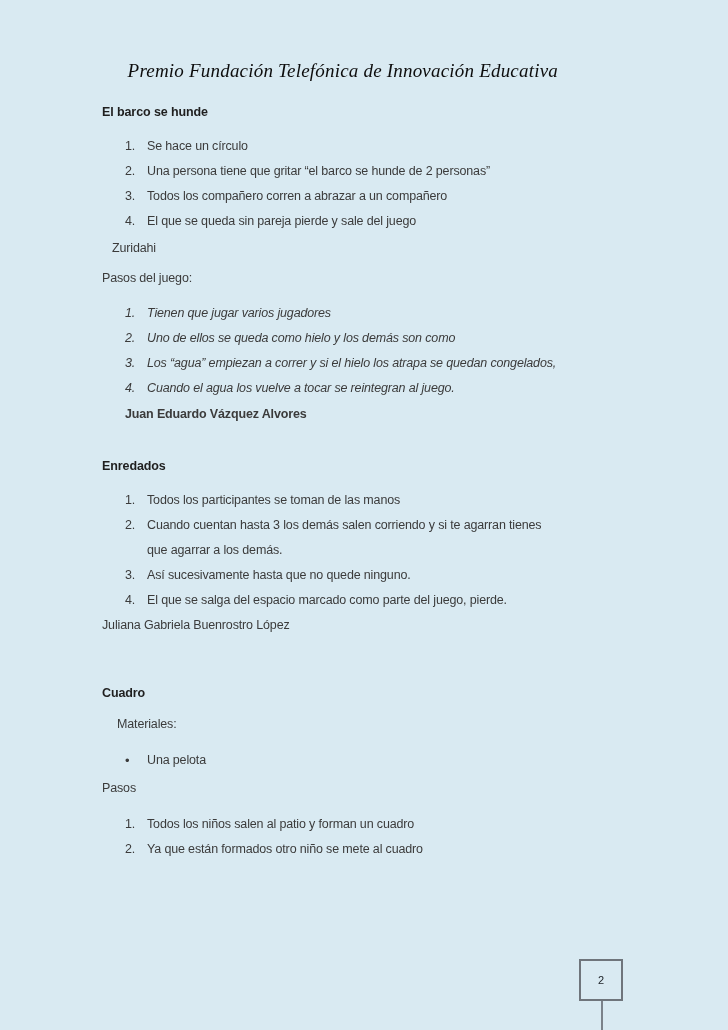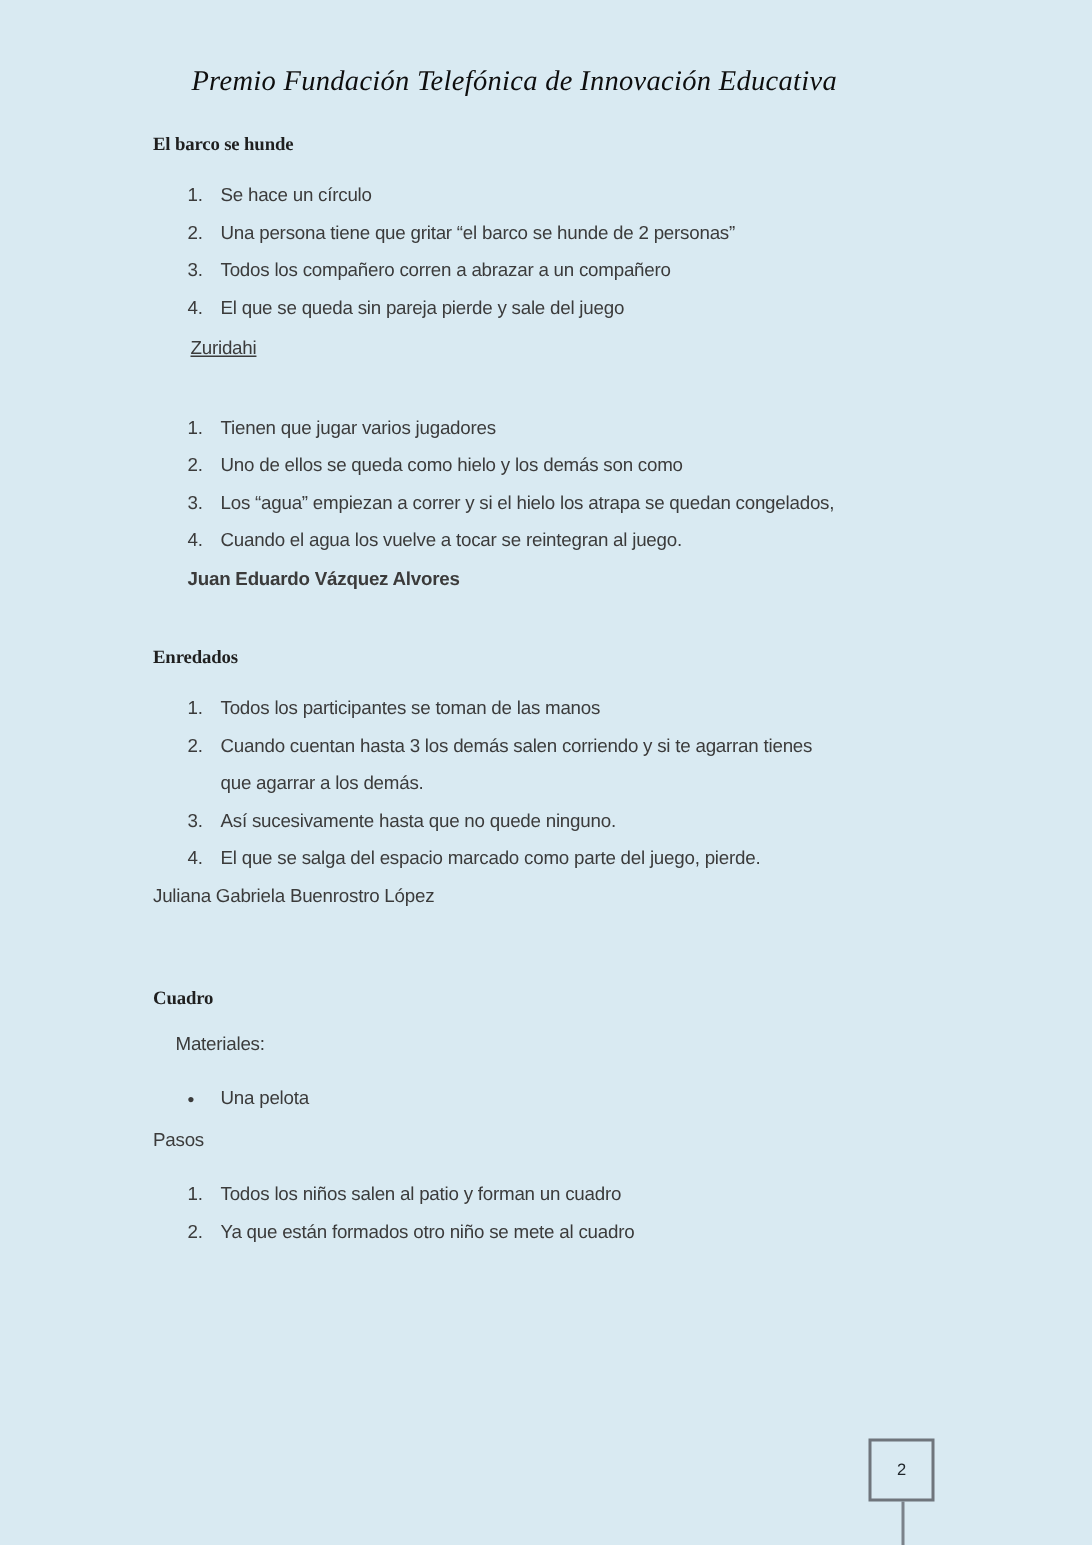--- a/index.html
+++ b/index.html
@@ -7,41 +7,40 @@
     width: 728px; height: 1030px;
     background: #d9eaf2;
     font-family: "Liberation Sans", sans-serif;
     color: #3b3b3b;
     overflow: hidden;
   }
   .page {
     position: relative;
     width: 660px; height: 1030px;
     box-sizing: border-box;
-    padding: 0 102px;
+    padding: 16px 102px;
   }
   .doc-title {
     padding-top: 44px;
     line-height: 22px;
     text-align: right;
     font-family: "Liberation Serif", serif;
     font-style: italic;
     font-size: 19px;
     color: #0e0e0e;
     letter-spacing: 0.2px;
     white-space: nowrap;
   }
   h2 {
     margin: 0;
     font-size: 12.5px;
     line-height: 16px;
     font-weight: bold;
     color: #1f1f1f;
     letter-spacing: -0.1px;
-    font-family: Liberation Serif, serif;
   }
   p {
     margin: 0;
     font-size: 12.5px;
     line-height: 16px;
     letter-spacing: -0.15px;
   }
   ol, ul {
     margin: 0;
     padding: 0 0 0 23px;
@@ -59,25 +58,25 @@
     left: 0;
     top: 0;
   }
   .num-list { counter-reset: n; }
   .num-list li { counter-increment: n; }
   .num-list li::before { content: counter(n) "."; }
   .dot-list li::before { content: "\2022"; font-size: 13px; }
 
   .h-title1 { margin-top: 22px; }
   .list-1   { margin-top: 14px; }
-  .author-indent { margin-left: 25px; margin-top: 6px; text-decoration: underline; }
+  .author-indent { margin-left: 10px; margin-top: 6px; }
 
   .h-title2 { margin-top: 52px; }
   .intro-2  { margin-top: 14px; }
-  .list-2   { margin-top: 33px; }
+  .list-2   { margin-top: 15px; font-style: italic; }
   .author-2 { margin-left: 23px; margin-top: 5px; font-weight: bold; }
 
   .h-title3 { margin-top: 36px; }
   .list-3   { margin-top: 14px; }
   .author-3 { margin-top: 4px; }
 
   .h-title4 { margin-top: 52px; }
   .materials-label { margin-top: 15px; margin-left: 15px; }
   .list-materials  { margin-top: 16px; }
   .steps-label     { margin-top: 7px; }
@@ -114,20 +113,21 @@
     <ol class="num-list list-1">
         <li>Se hace un círculo</li>
         <li>Una persona tiene que gritar “el barco se hunde de 2 personas”</li>
         <li>Todos los compañero corren a abrazar a un compañero</li>
         <li>El que se queda sin pareja pierde y sale del juego</li>
       </ol>
     <p class="author-indent">Zuridahi</p>
   </section>
 
   <section>
+    <p class="intro-2">Pasos del juego:</p>
     <ol class="num-list list-2">
         <li>Tienen que jugar varios jugadores</li>
         <li>Uno de ellos se queda como hielo y los demás son como</li>
         <li>Los “agua” empiezan a correr y si el hielo los atrapa se quedan congelados,</li>
         <li>Cuando el agua los vuelve a tocar se reintegran al juego.</li>
       </ol>
     <p class="author-2">Juan Eduardo  Vázquez Alvores</p>
   </section>
 
   <section>

